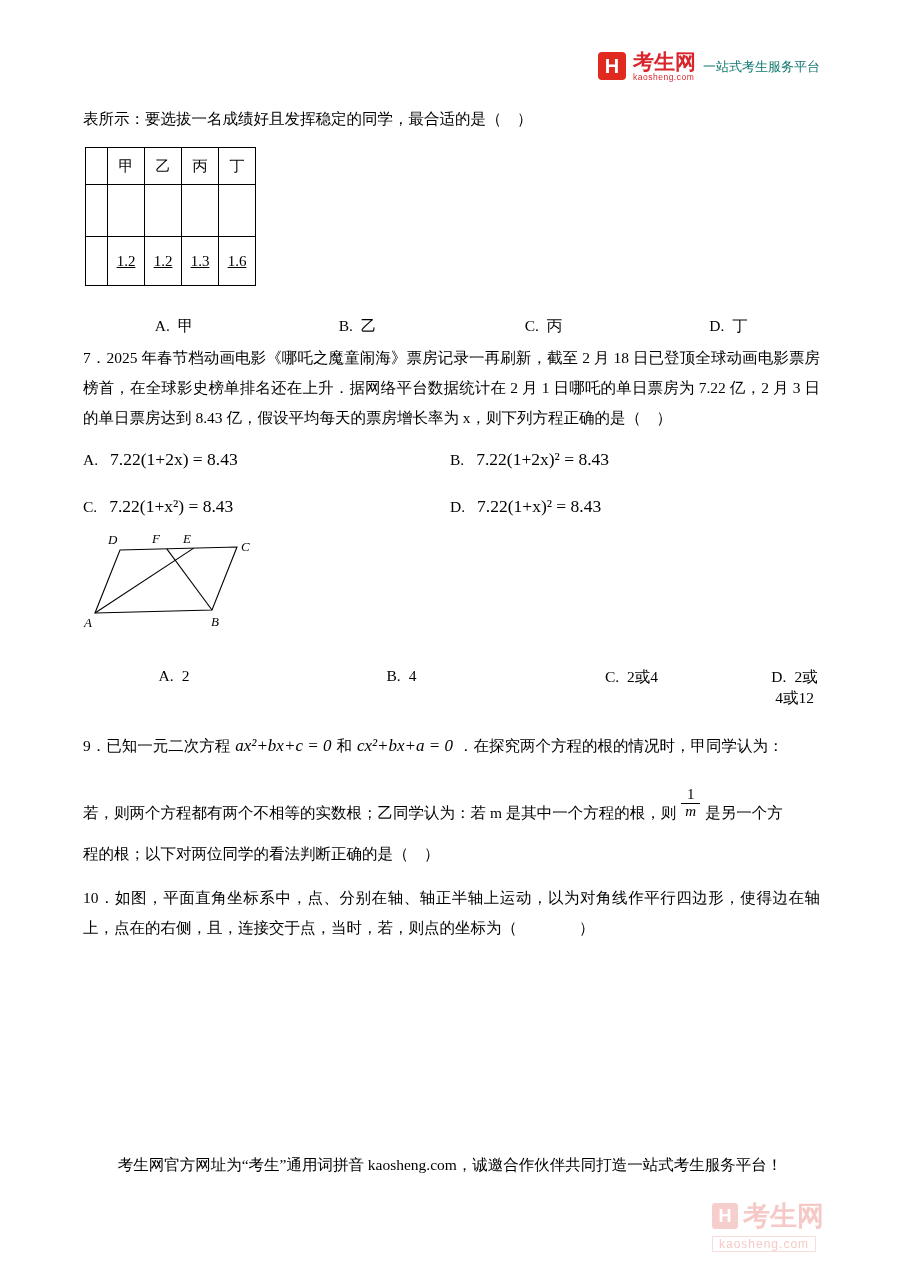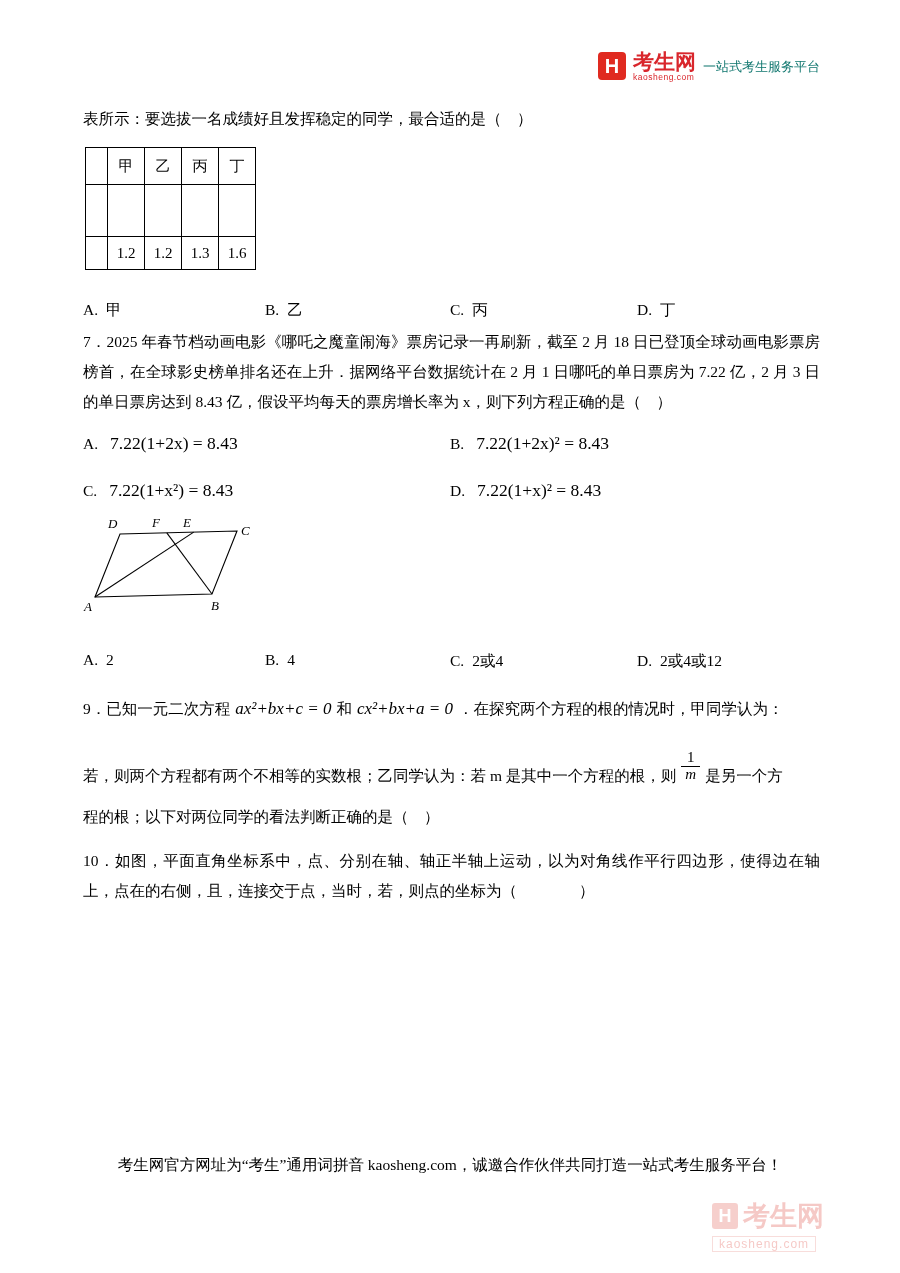--- a/index.html
+++ b/index.html
@@ -27,24 +27,24 @@
   .text { font-size:15.5px; line-height:30px; text-align:justify; }
   .tight { text-align:left; }
 
   
   table.score { border-collapse:collapse; margin:13px 0 0 2px; }
   table.score td { border:1px solid #000; text-align:center; vertical-align:middle; font-size:15px; padding:0 4px; }
   table.score .c0 { width:22px; }
   table.score .cN { width:37px; }
   table.score tr.r0 td { height:37px; }
   table.score tr.r1 td { height:52px; }
-  table.score tr.r2 td { height:33px; }
-
-  
-  .opt-row-4 { display:flex; font-size:15.5px; margin-top:30px; }
+  table.score tr.r2 td { height:49px;text-decoration:underline; }
+
+  
+  .opt-row-4 { display:flex; font-size:15.5px; margin-top:30px;text-align:center; }
   .opt-row-4 .opt:nth-child(1){ width:182px; }
   .opt-row-4 .opt:nth-child(2){ width:185px; }
   .opt-row-4 .opt:nth-child(3){ width:187px; }
   .opt-row-4 .opt:nth-child(4){ flex:1; }
   .opt .lab { margin-right:8px; }
 
   .opt-grid-2 { display:grid; grid-template-columns:367px 1fr; row-gap:13px; font-size:15.5px; margin-top:14px; }
 
   
   .eq-grid { display:grid; grid-template-columns:367px 1fr; row-gap:26px; margin-top:16px; }
@@ -166,21 +166,21 @@
         <text x="25" y="11">D</text>
         <text x="69" y="10">F</text>
         <text x="100" y="10">E</text>
         <text x="158" y="18">C</text>
         <text x="1" y="94">A</text>
         <text x="128" y="93">B</text>
       </g>
     </svg>
   </div>
 
-  <div class="opt-row-4" style="">
+  <div class="opt-row-4" style="gap:44px;">
     <div class="opt"><span class="lab">A.</span><span>2</span></div>
     <div class="opt"><span class="lab">B.</span><span>4</span></div>
     <div class="opt"><span class="lab">C.</span><span>2或4</span></div>
     <div class="opt"><span class="lab">D.</span><span>2或4或12</span></div>
   </div>
 
   <p class="text tight q9-intro">
     <span>9．已知一元二次方程</span><span class="math">ax²+bx+c = 0</span><span>和</span><span class="math">cx²+bx+a = 0</span><span>．在探究两个方程的根的情况时，甲同学认为：</span>
   </p>
 

